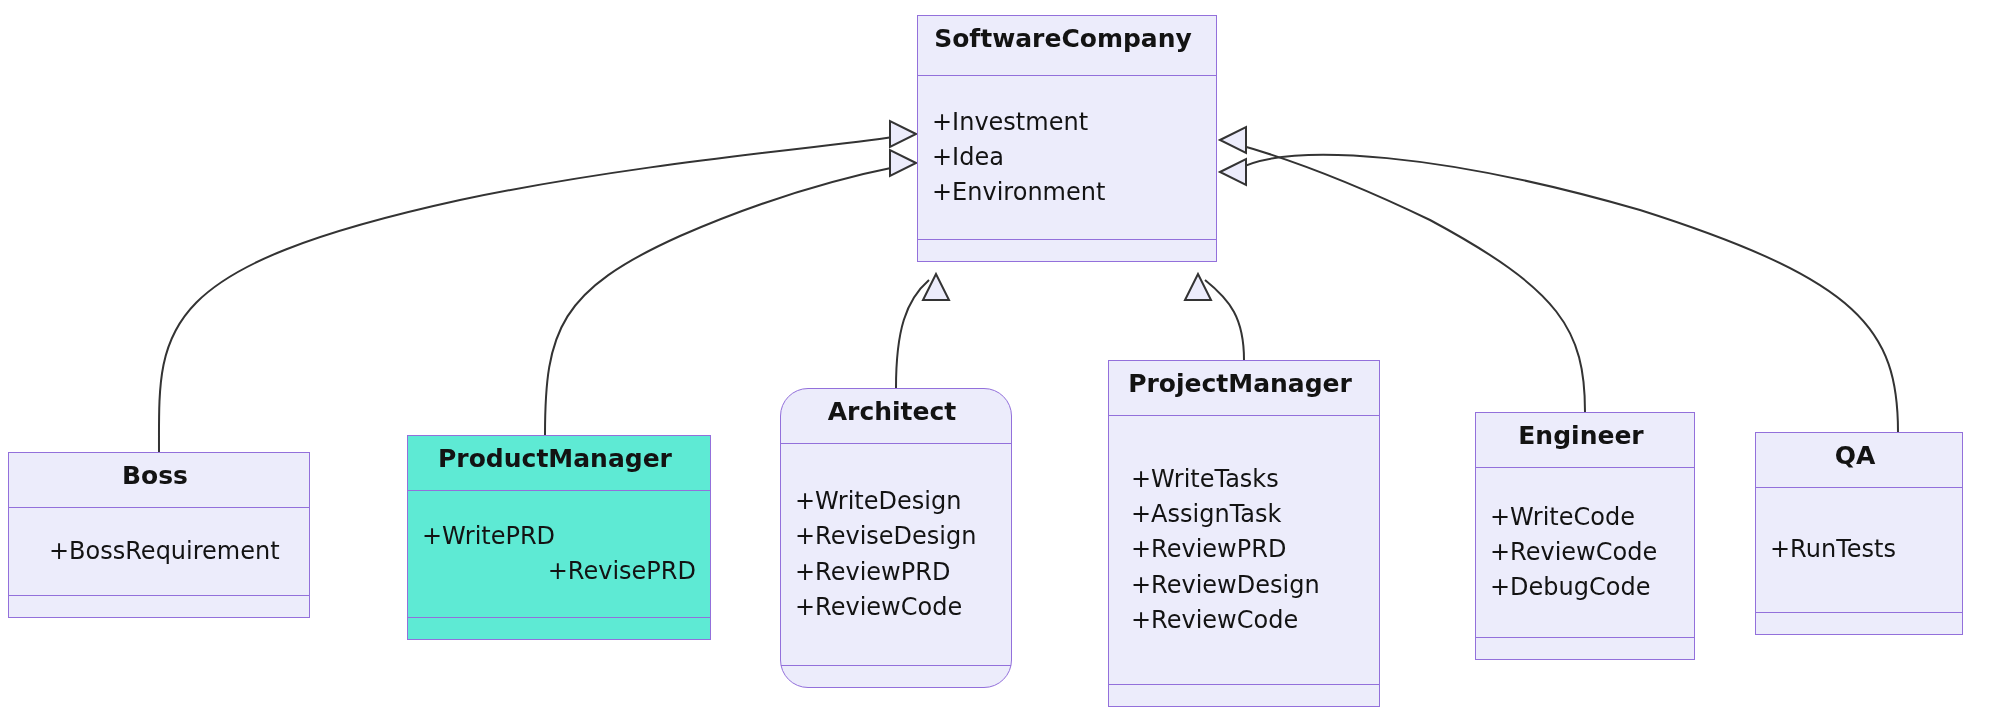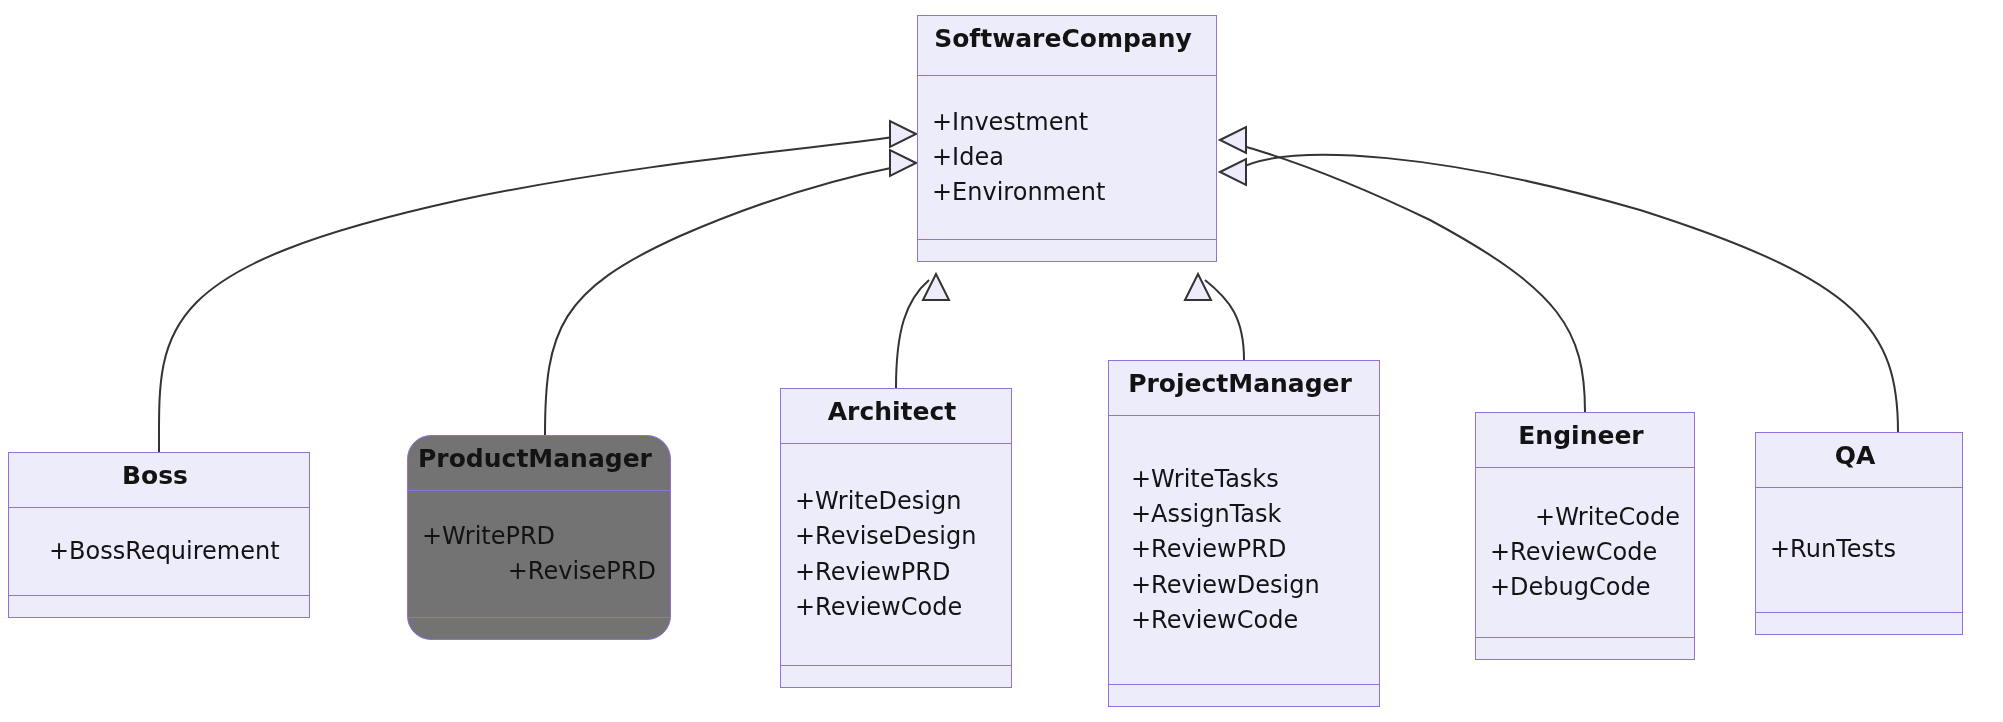--- a/index.html
+++ b/index.html
@@ -98,29 +98,29 @@
         </div>
         <div class="uml-methods" style="height: 21px;"></div>
       </div>
       <div class="uml-class" style="left: 8px; top: 452px; width: 302px; height: 166px; background: rgb(236, 236, 251); border-color: rgb(147, 112, 219);">
         <div class="uml-title" style="border-bottom-color: rgb(147, 112, 219); color: rgb(19, 19, 19); height: 55px;">Boss</div>
         <div class="uml-attrs" style="border-bottom-color: rgb(147, 112, 219); padding-left: 40px;">
           <div class="uml-attr" style="color: rgb(19, 19, 19);">+BossRequirement</div>
         </div>
         <div class="uml-methods" style="height: 21px;"></div>
       </div>
-      <div class="uml-class" style="left: 407px; top: 435px; width: 264px; height: 205px; background: #737373; border-color: rgb(147, 112, 219); border-radius: 24px;">
+      <div class="uml-class" style="left: 407px; top: 435px; width: 304px; height: 205px; background: #5eead4; border-color: rgb(147, 112, 219);">
         <div class="uml-title" style="border-bottom-color: rgb(147, 112, 219); color: rgb(19, 19, 19); height: 55px;">ProductManager</div>
         <div class="uml-attrs" style="border-bottom-color: rgb(147, 112, 219);">
           <div class="uml-attr" style="color: rgb(19, 19, 19);">+WritePRD</div>
           <div class="uml-attr" style="color: rgb(19, 19, 19); text-align: right;">+RevisePRD</div>
         </div>
         <div class="uml-methods" style="height: 21px;"></div>
       </div>
-      <div class="uml-class" style="left: 780px; top: 388px; width: 232px; height: 300px; background: rgb(236, 236, 251); border-color: rgb(147, 112, 219);">
+      <div class="uml-class" style="left: 780px; top: 388px; width: 232px; height: 300px; background: rgb(236, 236, 251); border-color: rgb(147, 112, 219); border-radius: 28px;">
         <div class="uml-title" style="border-bottom-color: rgb(147, 112, 219); color: rgb(19, 19, 19); height: 55px;">Architect</div>
         <div class="uml-attrs" style="border-bottom-color: rgb(147, 112, 219);">
           <div class="uml-attr" style="color: rgb(19, 19, 19);">+WriteDesign</div>
           <div class="uml-attr" style="color: rgb(19, 19, 19);">+ReviseDesign</div>
           <div class="uml-attr" style="color: rgb(19, 19, 19);">+ReviewPRD</div>
           <div class="uml-attr" style="color: rgb(19, 19, 19);">+ReviewCode</div>
         </div>
         <div class="uml-methods" style="height: 21px;"></div>
       </div>
       <div class="uml-class" style="left: 1108px; top: 360px; width: 272px; height: 347px; background: rgb(236, 236, 251); border-color: rgb(147, 112, 219);">
@@ -130,21 +130,21 @@
           <div class="uml-attr" style="color: rgb(19, 19, 19);">+AssignTask</div>
           <div class="uml-attr" style="color: rgb(19, 19, 19);">+ReviewPRD</div>
           <div class="uml-attr" style="color: rgb(19, 19, 19);">+ReviewDesign</div>
           <div class="uml-attr" style="color: rgb(19, 19, 19);">+ReviewCode</div>
         </div>
         <div class="uml-methods" style="height: 21px;"></div>
       </div>
       <div class="uml-class" style="left: 1475px; top: 412px; width: 220px; height: 248px; background: rgb(236, 236, 251); border-color: rgb(147, 112, 219);">
         <div class="uml-title" style="border-bottom-color: rgb(147, 112, 219); color: rgb(19, 19, 19); height: 55px;">Engineer</div>
         <div class="uml-attrs" style="border-bottom-color: rgb(147, 112, 219);">
-          <div class="uml-attr" style="color: rgb(19, 19, 19); text-align: right;">+WriteCode</div>
+          <div class="uml-attr" style="color: rgb(19, 19, 19);">+WriteCode</div>
           <div class="uml-attr" style="color: rgb(19, 19, 19);">+ReviewCode</div>
           <div class="uml-attr" style="color: rgb(19, 19, 19);">+DebugCode</div>
         </div>
         <div class="uml-methods" style="height: 21px;"></div>
       </div>
       <div class="uml-class" style="left: 1755px; top: 432px; width: 208px; height: 203px; background: rgb(236, 236, 251); border-color: rgb(147, 112, 219);">
         <div class="uml-title" style="border-bottom-color: rgb(147, 112, 219); color: rgb(19, 19, 19); height: 55px;">QA</div>
         <div class="uml-attrs" style="border-bottom-color: rgb(147, 112, 219);">
           <div class="uml-attr" style="color: rgb(19, 19, 19);">+RunTests</div>
         </div>

